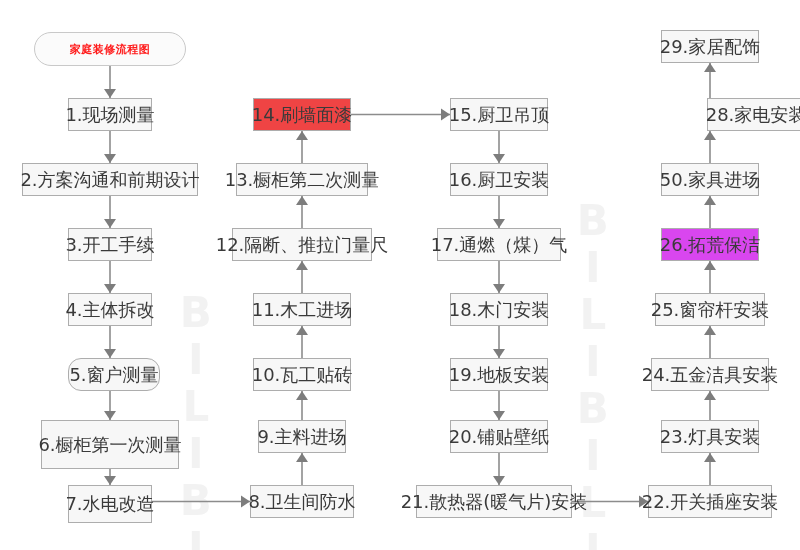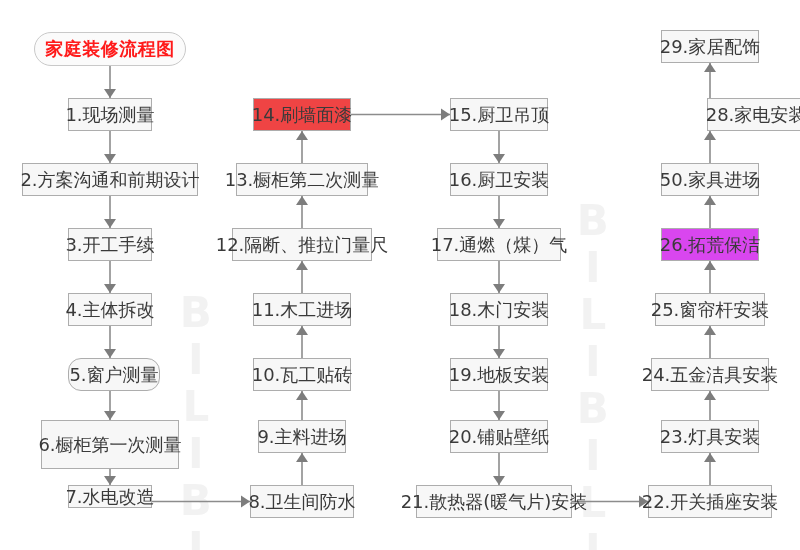--- a/index.html
+++ b/index.html
@@ -43,21 +43,21 @@
     border: 1px solid #c9c9c9;
     border-radius: 17px;
     background: #fbfbfb;
     box-sizing: border-box;
     display: flex;
     align-items: center;
     justify-content: center;
   }
   #title-pill .title-text {
     color: #ff1a1a;
-    font-size: 18px;
+    font-size: 11px;
     font-weight: bold;
     letter-spacing: 0.5px;
     white-space: nowrap;
     font-family: "DejaVu Sans", sans-serif;
   }
 
   
   .node {
     position: absolute;
     box-sizing: border-box;
@@ -168,21 +168,21 @@
       </div>
       <div class="node" style="left: 68px; top: 293px; width: 84px; height: 33px; background: rgb(247, 247, 247); border-color: rgb(173, 173, 173);">
         <span>4.主体拆改</span>
       </div>
       <div class="node" style="left: 68px; top: 358px; width: 92px; height: 33px; background: rgb(247, 247, 247); border-color: rgb(173, 173, 173); border-radius: 13px;">
         <span>5.窗户测量</span>
       </div>
       <div class="node" style="left: 41px; top: 420px; width: 138px; height: 49px; background: rgb(247, 247, 247); border-color: rgb(173, 173, 173);">
         <span>6.橱柜第一次测量</span>
       </div>
-      <div class="node" style="left: 68px; top: 485px; width: 84px; height: 23px; background: rgb(247, 247, 247); border-color: rgb(173, 173, 173);">
+      <div class="node" style="left: 68px; top: 485px; width: 84px; height: 38px; background: rgb(247, 247, 247); border-color: rgb(173, 173, 173);">
         <span>7.水电改造</span>
       </div>
       <div class="node" style="left: 250px; top: 485px; width: 104px; height: 33px; background: rgb(247, 247, 247); border-color: rgb(173, 173, 173); text-align: right;">
         <span>8.卫生间防水</span>
       </div>
       <div class="node" style="left: 258px; top: 420px; width: 88px; height: 33px; background: rgb(247, 247, 247); border-color: rgb(173, 173, 173);">
         <span>9.主料进场</span>
       </div>
       <div class="node" style="left: 253px; top: 358px; width: 98px; height: 33px; background: rgb(247, 247, 247); border-color: rgb(173, 173, 173);">
         <span>10.瓦工贴砖</span>

